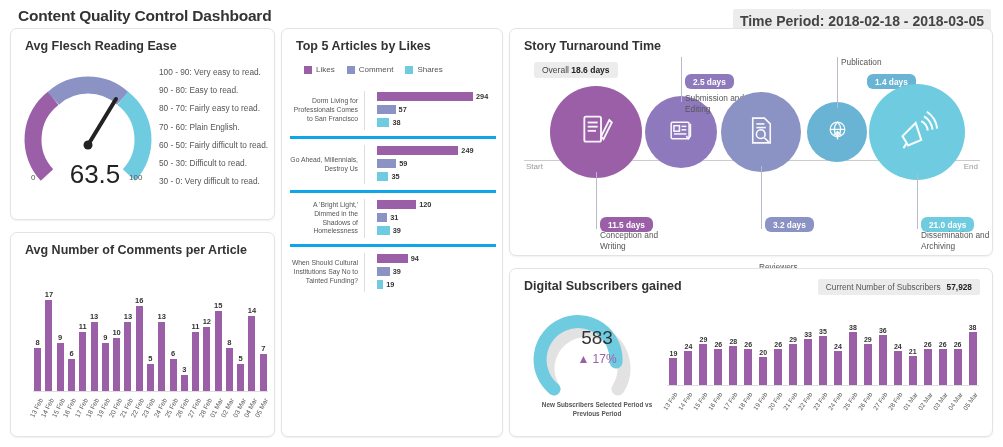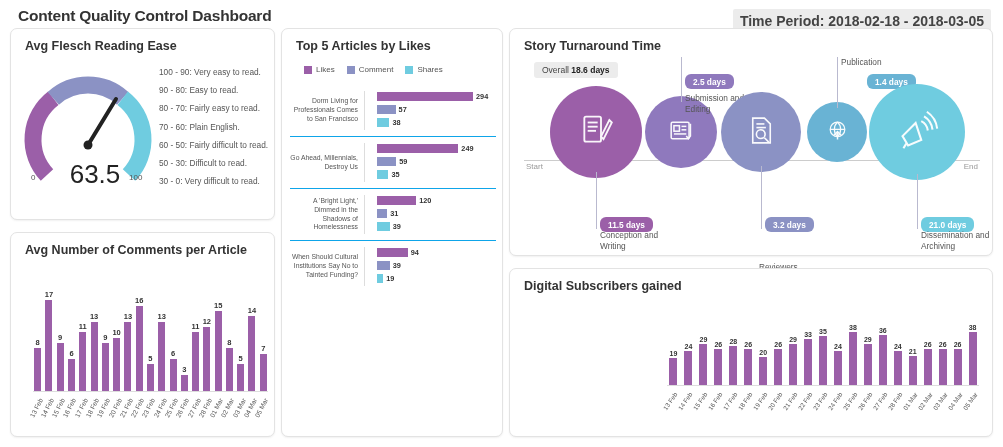--- a/index.html
+++ b/index.html
@@ -60,21 +60,21 @@
     font-size:6.6px; color:#555; white-space:nowrap;
     transform-origin:left top; transform:rotate(-62deg) translate(-100%,0);
   }
 
   
   #cardTop5 { left:281px; top:28px; width:222px; height:409px; }
   .legend { position:absolute; left:22px; top:36px; width:180px; display:flex; gap:12px; font-size:8px; color:#555;}
   .legend-item { display:flex; align-items:center; gap:4px;}
   .swatch { width:8px; height:8px; display:inline-block; }
   .t5-list { position:absolute; left:8px; top:56px; width:206px; }
-  .t5-row { display:flex; align-items:center; padding:6px 0; border-top:1px solid #0ea5e9;}
+  .t5-row { display:flex; align-items:center; padding:6px 0; border-top:3px solid #0ea5e9;}
   .t5-row:first-child { border-top:none; }
   .t5-label { width:74px; text-align:right; font-size:6.8px; line-height:1.28; color:#555; padding-right:6px;}
   .t5-bars { flex:1; border-left:1px solid #ddd; padding-left:12px;}
   .t5-bar-row { display:flex; align-items:center; height:11px; margin-bottom:2px;}
   .t5-bar { height:9px; }
   .t5-num { font-size:7.3px; font-weight:bold; color:#333; margin-left:3px;}
 
   
   #cardTurn { left:509px; top:28px; width:484px; height:228px; }
   .turn-overall {
@@ -456,20 +456,30 @@
           </svg></span>
       </div>
       <div class="tconn" style="left: 407px; top: 145px; height: 55px;"></div>
       <div class="tbadge" style="background: rgb(111, 204, 224); left: 411px; top: 188px;">21.0 days</div>
       <div class="tcap" style="left: 411px; top: 201px; width: 76px;">Dissemination and Archiving</div>
     </div>
 </div>
 
 <div class="card" id="cardSubs">
   <div class="card-title">Digital Subscribers gained</div>
+  <div class="subs-badge"><span>Current Number of Subscribers</span><b>57,928</b></div>
+  <div class="donut-wrap">
+    <svg width="108" height="92" viewBox="0 0 108 92">
+      <path d="M 22 84 A 38 38 0 1 1 86 84" stroke="#e2e2e2" stroke-width="13" fill="none" stroke-linecap="round"></path>
+      <path d="M 22 84 A 38 38 0 1 1 84 57" stroke="#6fcce0" stroke-width="13" fill="none" stroke-linecap="round"></path>
+    </svg>
+    <div class="donut-num">583</div>
+    <div class="donut-pct">▲ 17%</div>
+    <div class="donut-cap">New Subscribers Selected Period vs Previous Period</div>
+  </div>
   <div class="sbars" id="sbars">
       <div class="sbar-col">
         <div class="sbar-val">19</div>
         <div class="sbar" style="height: 26.6px; background: rgb(155, 95, 168);"></div>
       </div>
       <div class="sbar-col">
         <div class="sbar-val">24</div>
         <div class="sbar" style="height: 33.6px; background: rgb(155, 95, 168);"></div>
       </div>
       <div class="sbar-col">

